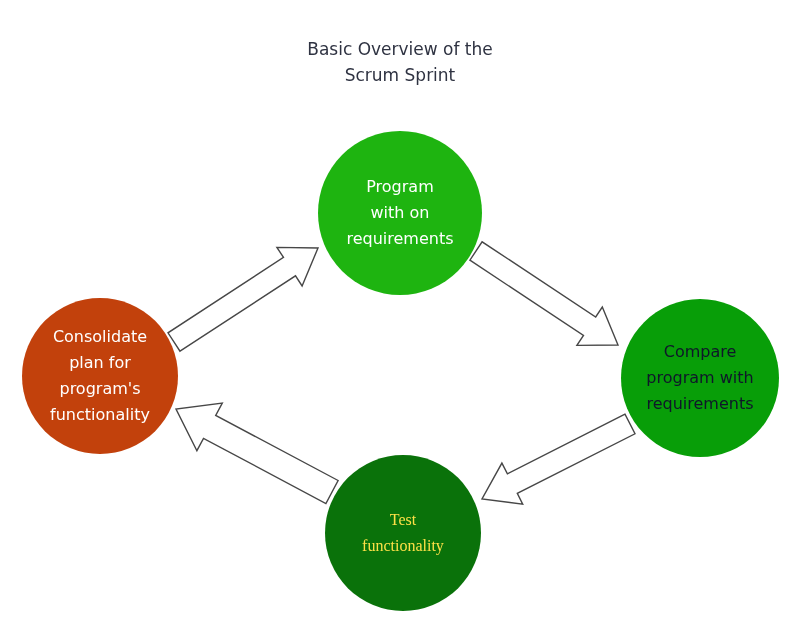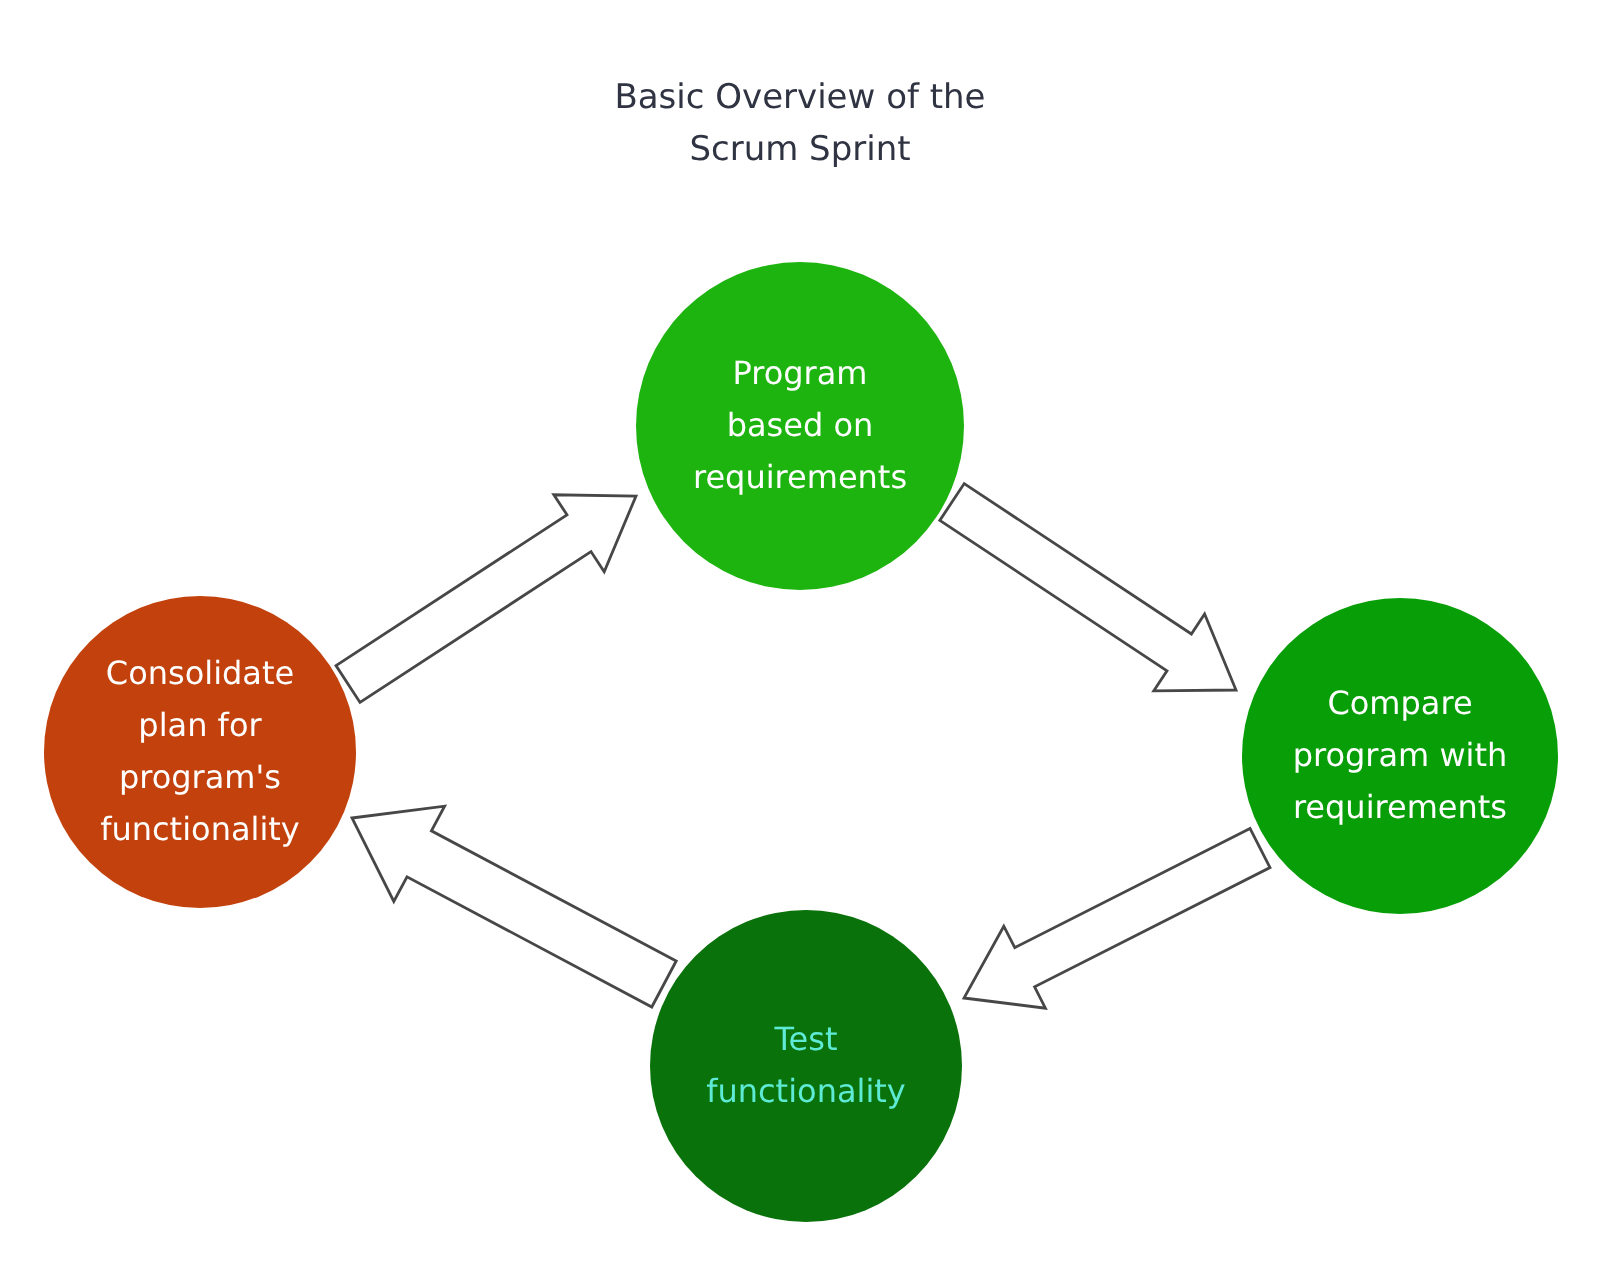--- a/index.html
+++ b/index.html
@@ -68,26 +68,26 @@
 
 <div class="node node-left" style="background-color: #c2410c; color: rgb(255, 255, 255);">
   <span class="node-label">Consolidate
 plan for
 program's
 functionality</span>
 </div>
 
 <div class="node node-top" style="background-color: rgb(30, 180, 16); color: rgb(255, 255, 255);">
   <span class="node-label">Program
-based on
+with on
 requirements</span>
 </div>
 
-<div class="node node-right" style="background-color: rgb(8, 158, 8); color: #ffffff;">
+<div class="node node-right" style="background-color: rgb(8, 158, 8); color: #0f172a;">
   <span class="node-label">Compare
 program with
 requirements</span>
 </div>
 
-<div class="node node-bottom" style="background-color: rgb(10, 114, 10); color: #5eead4;">
+<div class="node node-bottom" style="background-color: rgb(10, 114, 10); color: #fde047; font-family: Liberation Serif, serif;">
   <span class="node-label">Test
 functionality</span>
 </div>
 
 </body></html>

